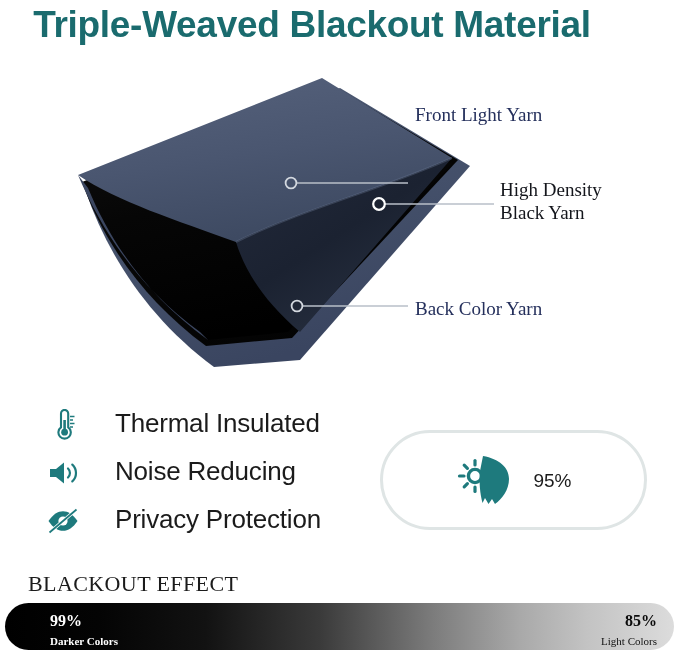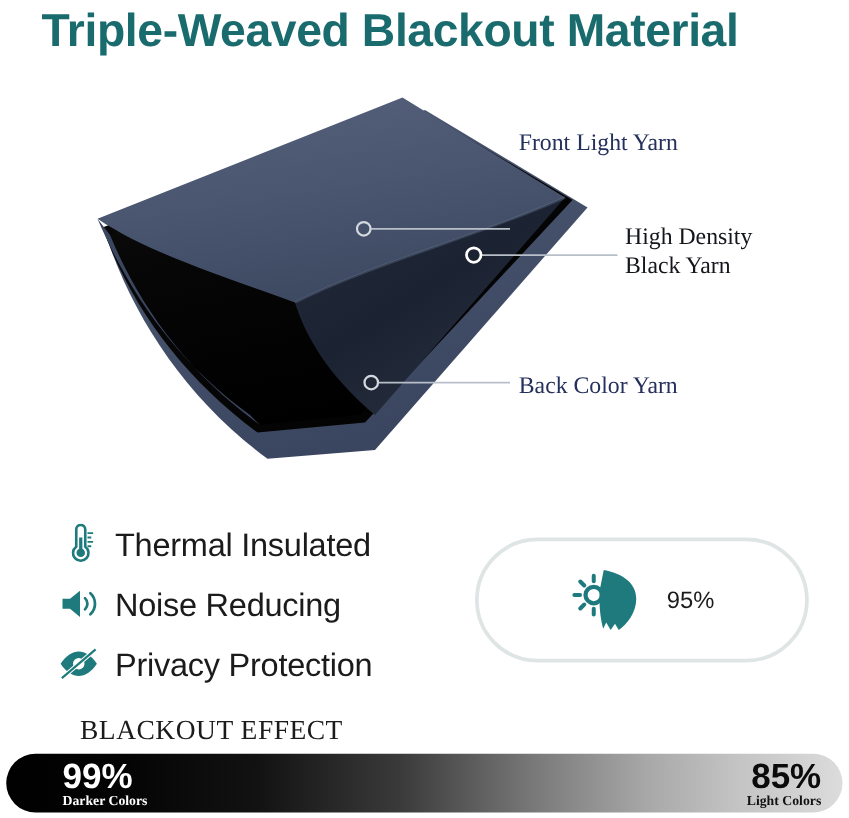--- a/index.html
+++ b/index.html
@@ -44,23 +44,24 @@
   #label-back  { left:415px; top:297px; color:#25305c; }
 
   
   #feature-list {
     position:absolute;
     left:46px; top:408px;
     width:330px;
   }
   .feature-row {
     display:flex;
-    align-items:flex-end;
+    align-items:flex-start;
     height:44px;
     margin-bottom:4px;
+    gap:23px;
   }
   .feature-icon {
     width:34px; height:34px;
     flex:0 0 34px;
     display:flex; align-items:center; justify-content:center;
     margin-right:12px;
   }
   .feature-icon svg { display:block; }
   .feature-text {
     font-family:"Liberation Sans", sans-serif;
@@ -99,21 +100,20 @@
 
   
   #blackout-effect-heading {
     position:absolute;
     left:28px; top:571px;
     font-family:"Liberation Serif", serif;
     font-size:22px;
     color:#1b1b1b;
     letter-spacing:0.4px;
     white-space:nowrap;
-    margin-left:36px;
   }
   #gradient-bar {
     position:absolute;
     left:5px; top:603px;
     width:669px; height:47px;
     border-radius:24px;
     background:linear-gradient(to right,
       #000000 0%,
       #040404 14%,
       #121212 30%,
@@ -128,37 +128,37 @@
     position:absolute;
     left:50px; top:608px;
     text-align:left;
   }
   #gradient-right-group {
     position:absolute;
     right:22px; top:608px;
     text-align:right;
   }
   .grad-pct {
-    font-family:Liberation Sans, sans-serif;
+    font-family:Liberation Serif, serif;
     font-weight:bold;
-    font-size:28px;
+    font-size:16px;
     line-height:25px;
     white-space:nowrap;
   }
   .grad-sub {
     font-family:"Liberation Serif", serif;
     font-weight:bold;
     font-size:11px;
     line-height:17px;
     white-space:nowrap;
   }
   #gradient-left-group .grad-pct,
   #gradient-left-group .grad-sub { color:#ffffff; }
   #gradient-right-group .grad-pct { color:#0b0b0b; }
-  #gradient-right-group .grad-sub { color:#121212; font-weight:bold; }
+  #gradient-right-group .grad-sub { color:#121212; font-weight:normal; }
 </style>
 </head>
 <body>
 
 <div id="page-title">Triple-Weaved Blackout Material</div>
 
 <div id="fabric-diagram">
   <svg width="679" height="300" viewBox="0 0 679 300" xmlns="http://www.w3.org/2000/svg">
     <defs>
       <linearGradient id="gFrontTop" x1="0" y1="0" x2="0.35" y2="1">

